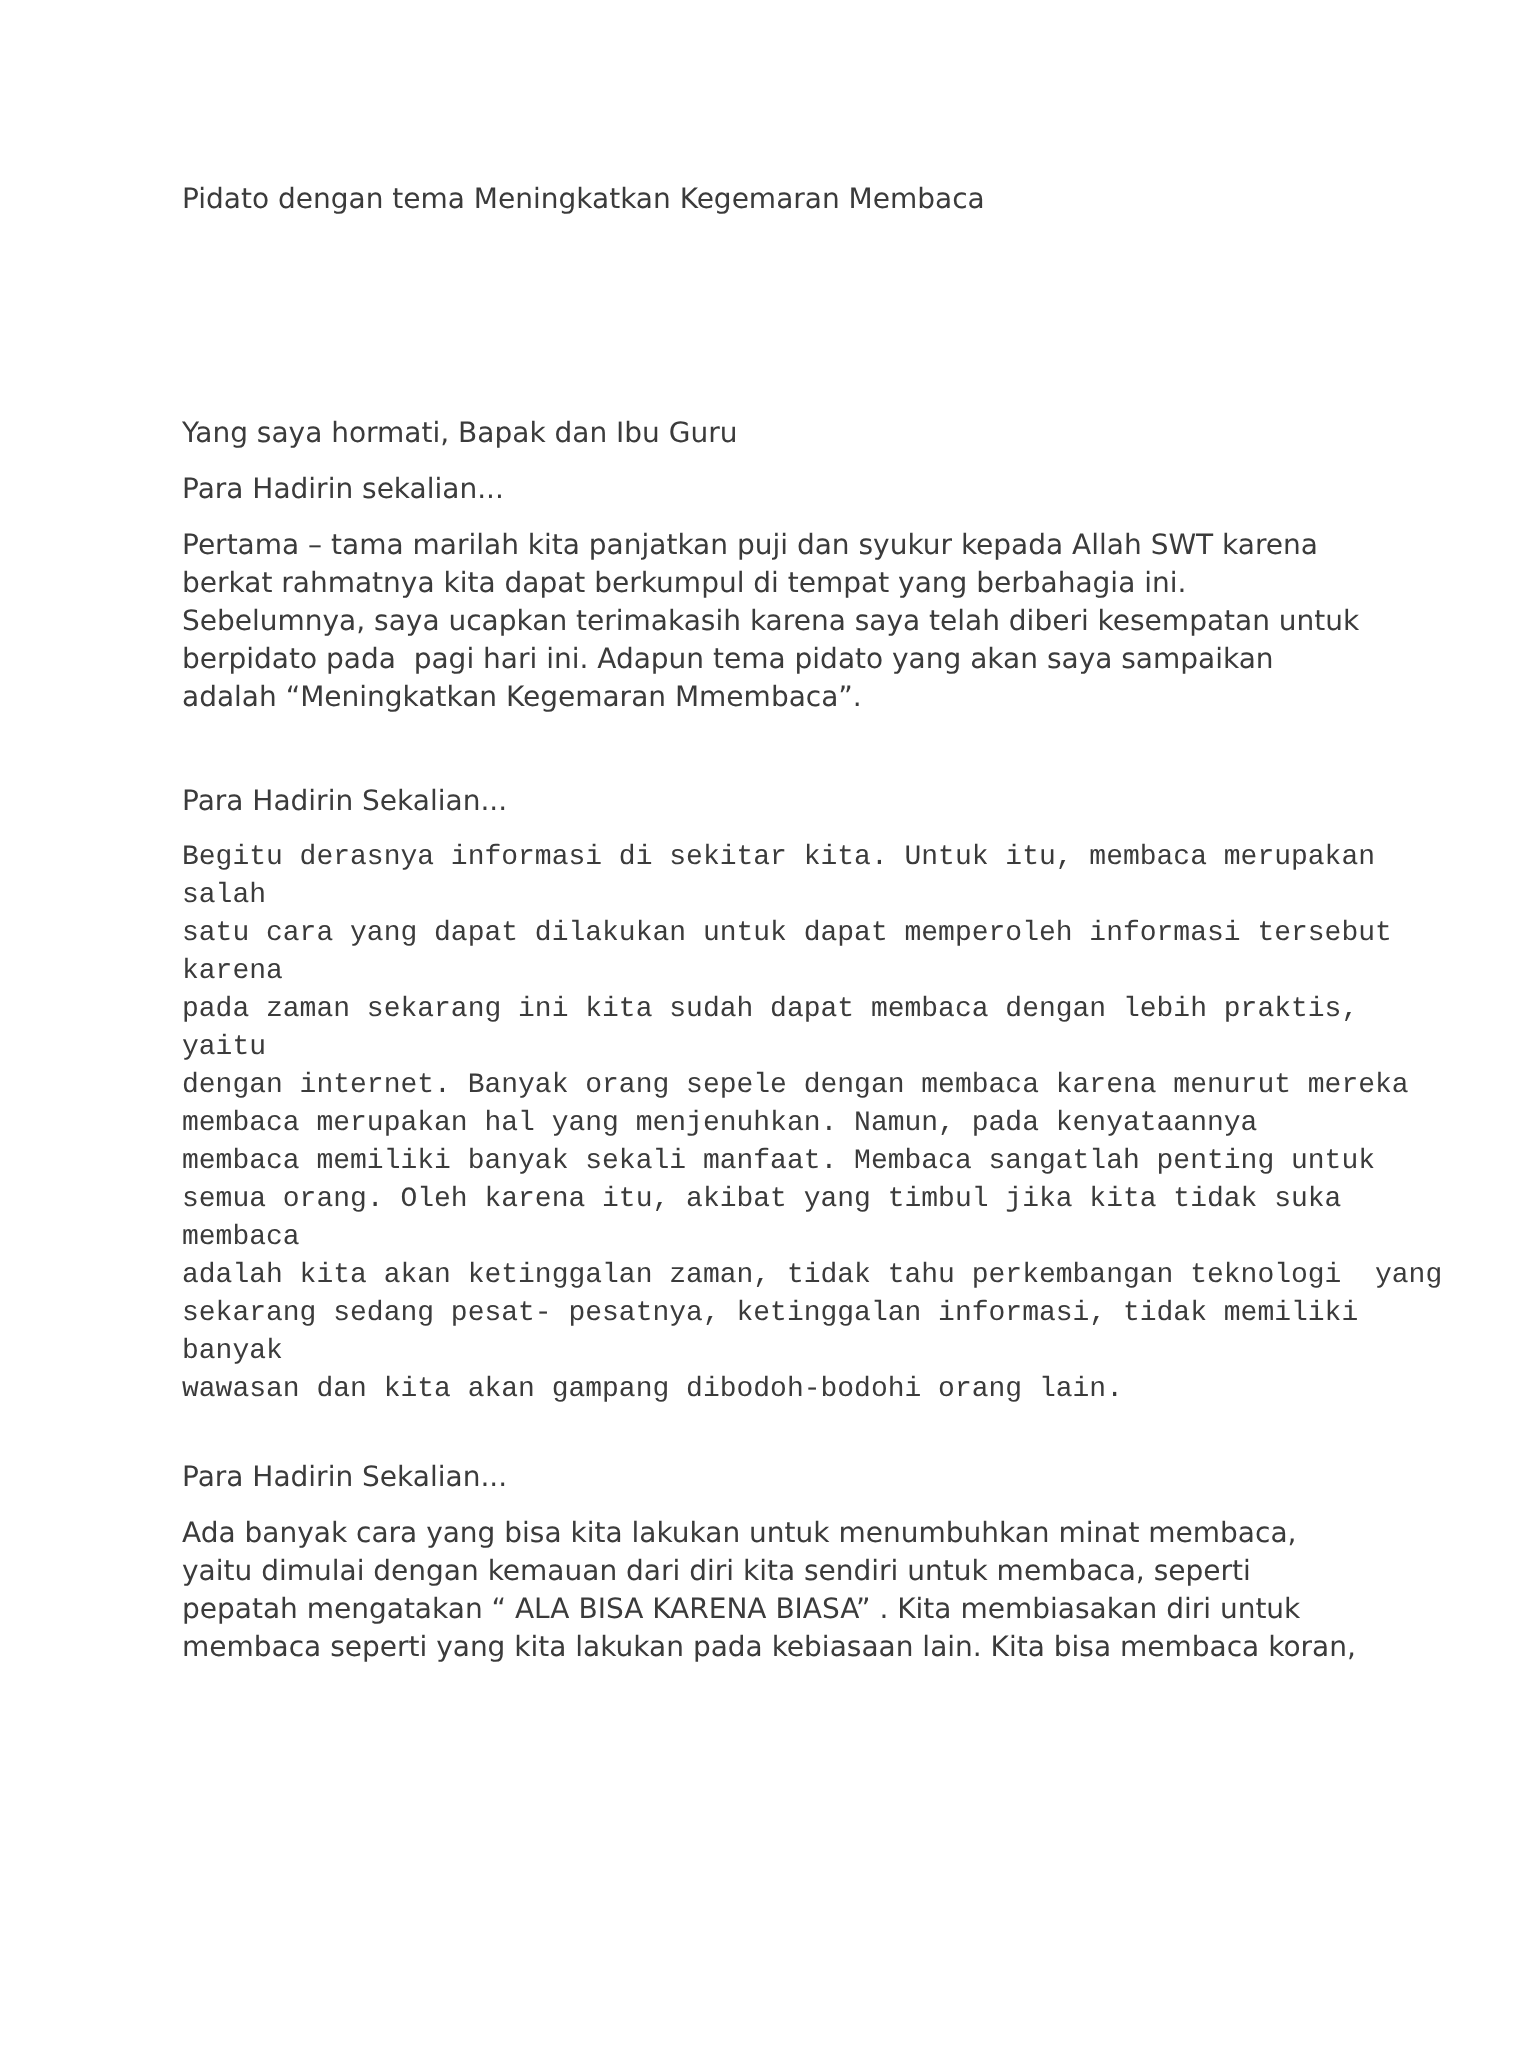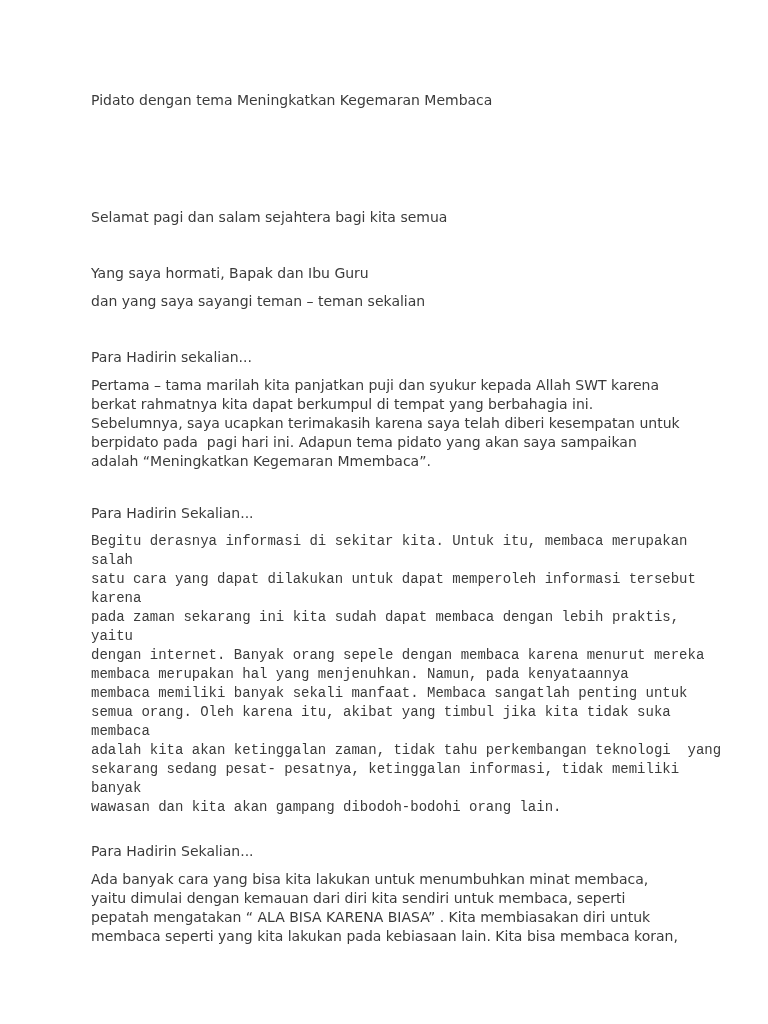--- a/index.html
+++ b/index.html
@@ -39,26 +39,24 @@
   .mb-para-closing  { margin-bottom: 0;    }
 </style>
 </head>
 <body>
 
 <div class="page">
 
   <p class="txt doc-title">Pidato dengan tema Meningkatkan Kegemaran Membaca</p>
 
 
-  <p class="txt mb-blank">Selamat pagi dan salam sejahtera bagi kita semua</p>
 
 
   <p class="txt mb-line">Yang saya hormati, Bapak dan Ibu Guru</p>
 
-  <p class="txt mb-blank">dan yang saya sayangi teman – teman sekalian</p>
 
   <p class="txt mb-heading">Para Hadirin sekalian...</p>
 
   <p class="txt mb-para-opening">Pertama – tama marilah kita panjatkan puji dan syukur kepada Allah SWT karena
 berkat rahmatnya kita dapat berkumpul di tempat yang berbahagia ini.
 Sebelumnya, saya ucapkan terimakasih karena saya telah diberi kesempatan untuk
 berpidato pada  pagi hari ini. Adapun tema pidato yang akan saya sampaikan
 adalah “Meningkatkan Kegemaran Mmembaca”.</p>
 
   <p class="txt mb-heading">Para Hadirin Sekalian...</p>

